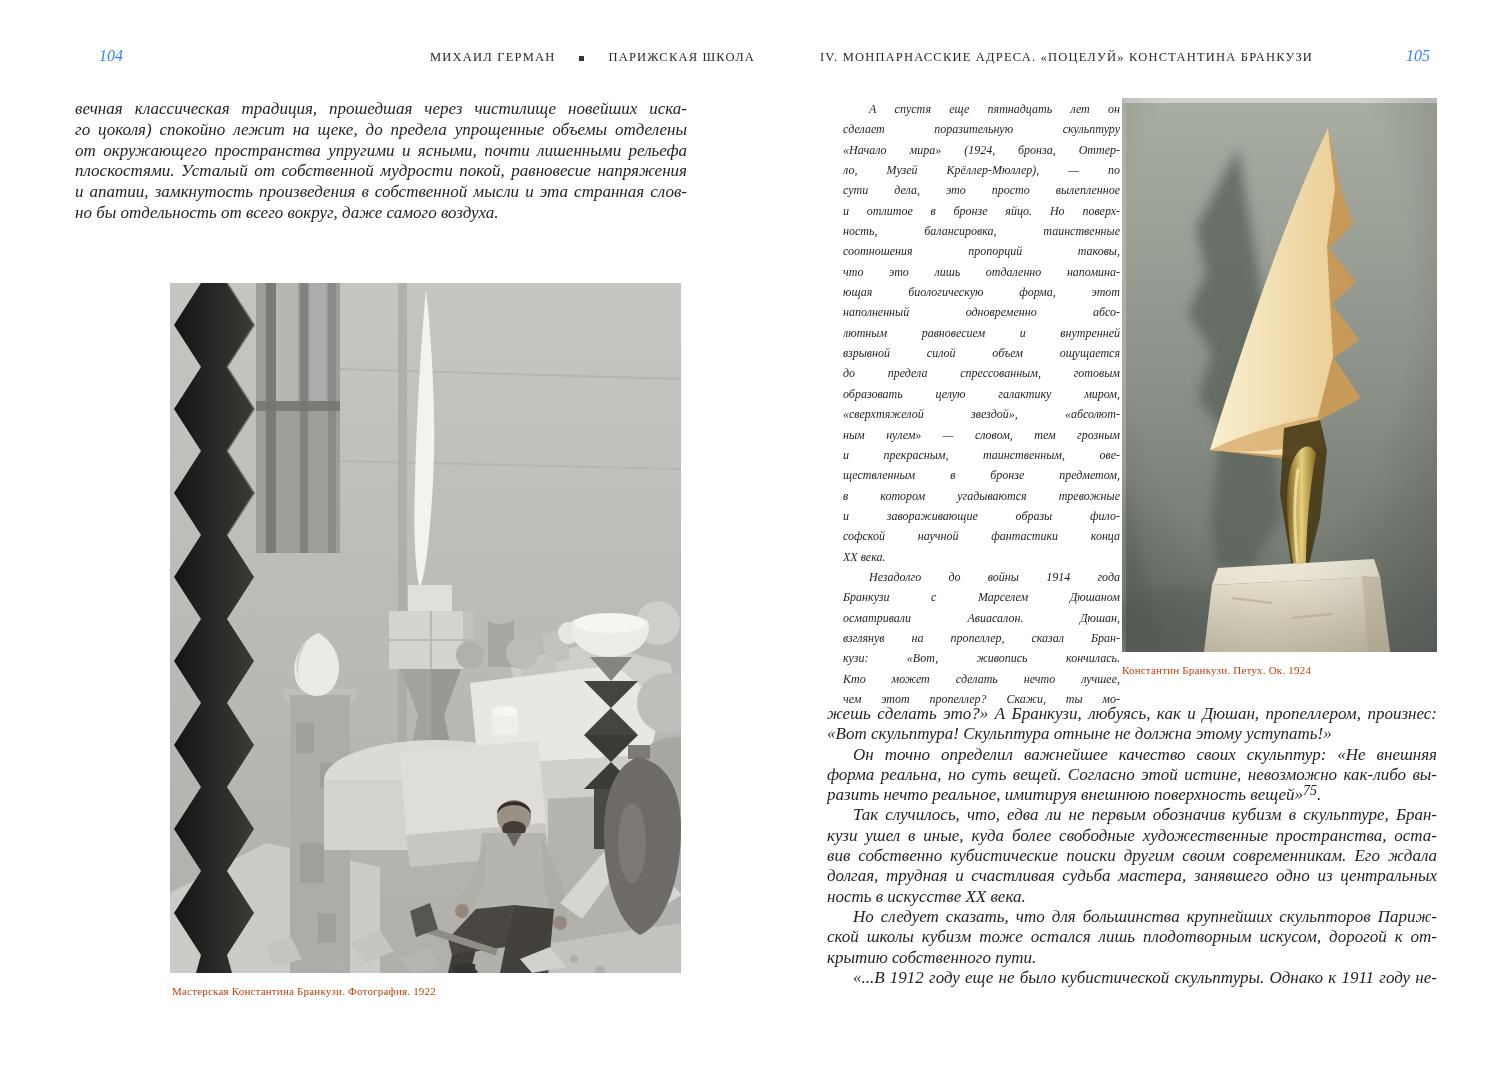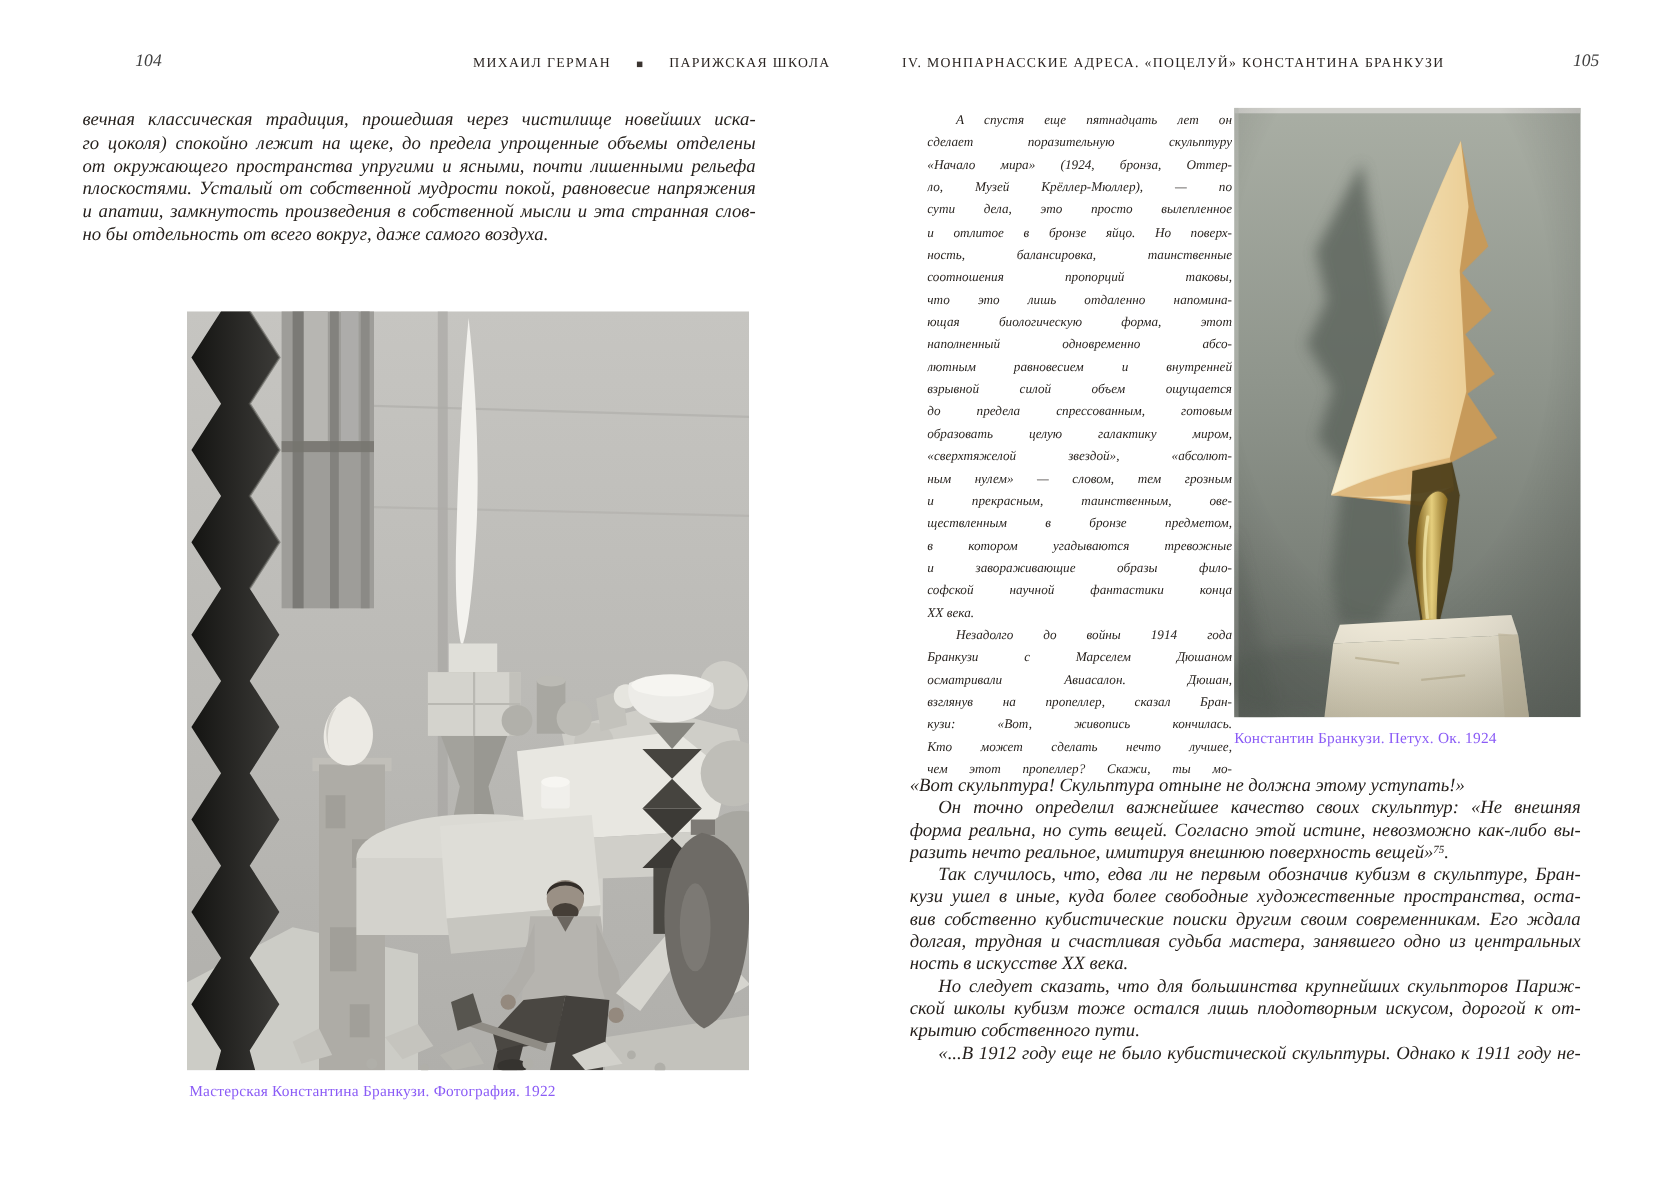--- a/index.html
+++ b/index.html
@@ -1,37 +1,37 @@
 <!DOCTYPE html>
 <html><head>
 <meta charset="utf-8">
 <style>
   html,body{margin:0;padding:0;background:#ffffff;}
   .spread{position:relative;width:1506px;height:1080px;background:#ffffff;overflow:hidden;
           font-family:"Liberation Serif","DejaVu Serif",serif;color:#231e1a;}
-  .pagenum{position:absolute;font-style:italic;font-size:16px;color:#404040;margin-left:24px;}
+  .pagenum{position:absolute;font-style:italic;font-size:16px;color:#3b82f6;}
   .running-head{position:absolute;font-size:12.5px;letter-spacing:1.2px;color:#2b2522;white-space:nowrap;}
   .left-num{left:99px;top:47px;}
   .right-num{left:1406px;top:47px;}
   .left-head{left:430px;top:50px;display:flex;align-items:center;gap:24px;}
   .right-head{left:820px;top:50px;}
   .sep-square{display:inline-block;width:5px;height:5px;background:#3a3430;margin-top:1px;}
   .body-text{position:absolute;font-style:italic;}
   .left-body{left:75px;top:99px;width:612px;font-size:17px;line-height:20.8px;}
   .col-body{left:827px;top:99px;width:277px;font-size:12px;line-height:20.35px;margin-left:16px;}
   .full-body{left:827px;top:704px;width:610px;font-size:17px;line-height:20.3px;}
   .tline{text-align:justify;text-align-last:justify;height:auto;overflow:hidden;white-space:normal;}
   .tline.end{text-align-last:left;}
   .tline.indent{text-indent:26px;}
-  .tline sup{font-size:10px;line-height:0;vertical-align:5px;}
+  .tline sup{font-size:14px;line-height:0;vertical-align:5px;}
   .photo{position:absolute;margin:0;padding:0;}
   .photo svg{display:block;width:100%;height:100%;}
   .studio{left:170px;top:283px;width:511px;height:690px;}
   .rooster{left:1122px;top:98px;width:315px;height:554px;}
-  .caption{position:absolute;font-size:14px;letter-spacing:.2px;color:#8b5cf6;}
+  .caption{position:absolute;font-size:11px;letter-spacing:.2px;color:#c2410c;}
   .cap-left{left:172px;top:985px;text-align:right;}
   .cap-right{left:1122px;top:664px;}
 </style>
 </head>
 <body>
 
 <div class="spread">
 
   <section>
     <div class="pagenum left-num">104</div>
@@ -272,20 +272,21 @@
           <polygon points="90,487 258,479 268,554 82,554" fill="url(#rg4)"></polygon>
           <polygon points="240,478 258,479 268,554 246,554" fill="#d3c9ae" opacity=".8"></polygon>
           <path d="M110,500 L150,505 M170,520 L210,516" stroke="#cdc3a6" stroke-width="2" fill="none"></path>
         </g>
         <rect width="315" height="554" fill="url(#vg)"></rect>
       </svg>
     </figure>
     <figcaption class="caption cap-right">Константин Бранкузи. Петух. Ок. 1924</figcaption>
 
     <div class="body-text full-body">
+        <div class="tline">жешь сделать это?» А Бранкузи, любуясь, как и Дюшан, пропеллером, произнес:</div>
         <div class="tline end">«Вот скульптура! Скульптура отныне не должна этому уступать!»</div>
         <div class="tline indent">Он точно определил важнейшее качество своих скульптур: «Не внешняя</div>
         <div class="tline">форма реальна, но суть вещей. Согласно этой истине, невозможно как-либо вы-</div>
         <div class="tline end">разить нечто реальное, имитируя внешнюю поверхность вещей»<sup>75</sup>.</div>
         <div class="tline indent">Так случилось, что, едва ли не первым обозначив кубизм в скульптуре, Бран-</div>
         <div class="tline">кузи ушел в иные, куда более свободные художественные пространства, оста-</div>
         <div class="tline">вив собственно кубистические поиски другим своим современникам. Его ждала</div>
         <div class="tline">долгая, трудная и счастливая судьба мастера, занявшего одно из центральных</div>
         <div class="tline end">ность в искусстве XX века.</div>
         <div class="tline indent">Но следует сказать, что для большинства крупнейших скульпторов Париж-</div>

